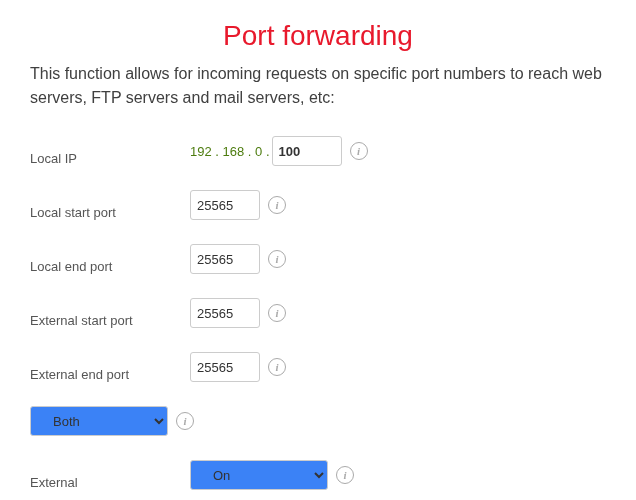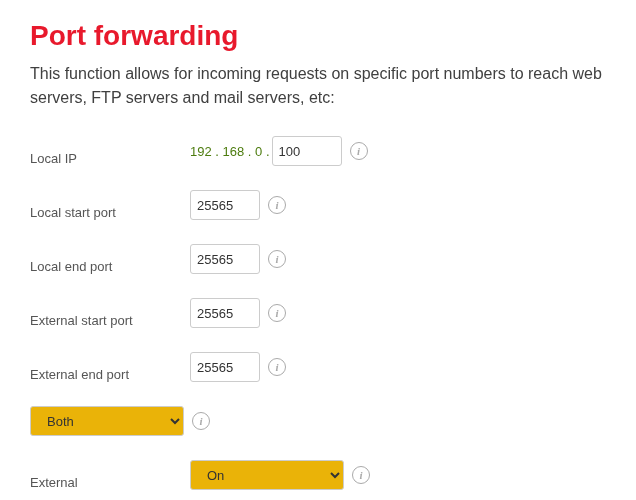--- a/index.html
+++ b/index.html
@@ -10,21 +10,22 @@
       min-height: 500px;
       color: #555;
       font-size: 14px;
     }
     .container {
       padding: 20px 30px 20px 30px;
     }
     .page-title {
       color: #e8192c;
       font-size: 28px;
-      font-weight: bold;
+      font-weight: normal;
+      text-align: center;
       margin-bottom: 10px;
     }
     .description {
       font-size: 16px;
       color: #404040;
       margin-bottom: 20px;
       line-height: 1.5;
     }
     .form-row {
       display: flex;
@@ -58,26 +59,26 @@
       padding: 4px 6px;
       font-size: 13px;
       color: #333;
       outline: none;
       width: 70px;
       height: 30px;
     }
     select {
       border: 1px solid #ccc;
       border-radius: 3px;
-      padding: 4px 12px;
+      padding: 4px 18px;
       font-size: 13px;
       color: #333;
       height: 30px;
-      width: 154px;
-      background: #eab308;
+      width: 138px;
+      background: #3b82f6;
       appearance: auto;
       cursor: pointer;
       outline: none;
     }
     .info-icon {
       display: inline-flex;
       align-items: center;
       justify-content: center;
       width: 18px;
       height: 18px;
@@ -91,20 +92,21 @@
       flex-shrink: 0;
       font-family: serif;
     }
     .divider {
       border: none;
       border-top: 1px solid #ddd;
       margin: 10px 0 16px 0;
     }
     .ip-last {
       width: 50px;
+      font-weight: bold;
     }
   </style>
 </head>
 <body>
 
 <div class="container">
 
   <h1 class="page-title">Port forwarding</h1>
   <p class="description">This function allows for incoming requests on specific port numbers to reach web servers, FTP servers and mail servers, etc:</p>
 

